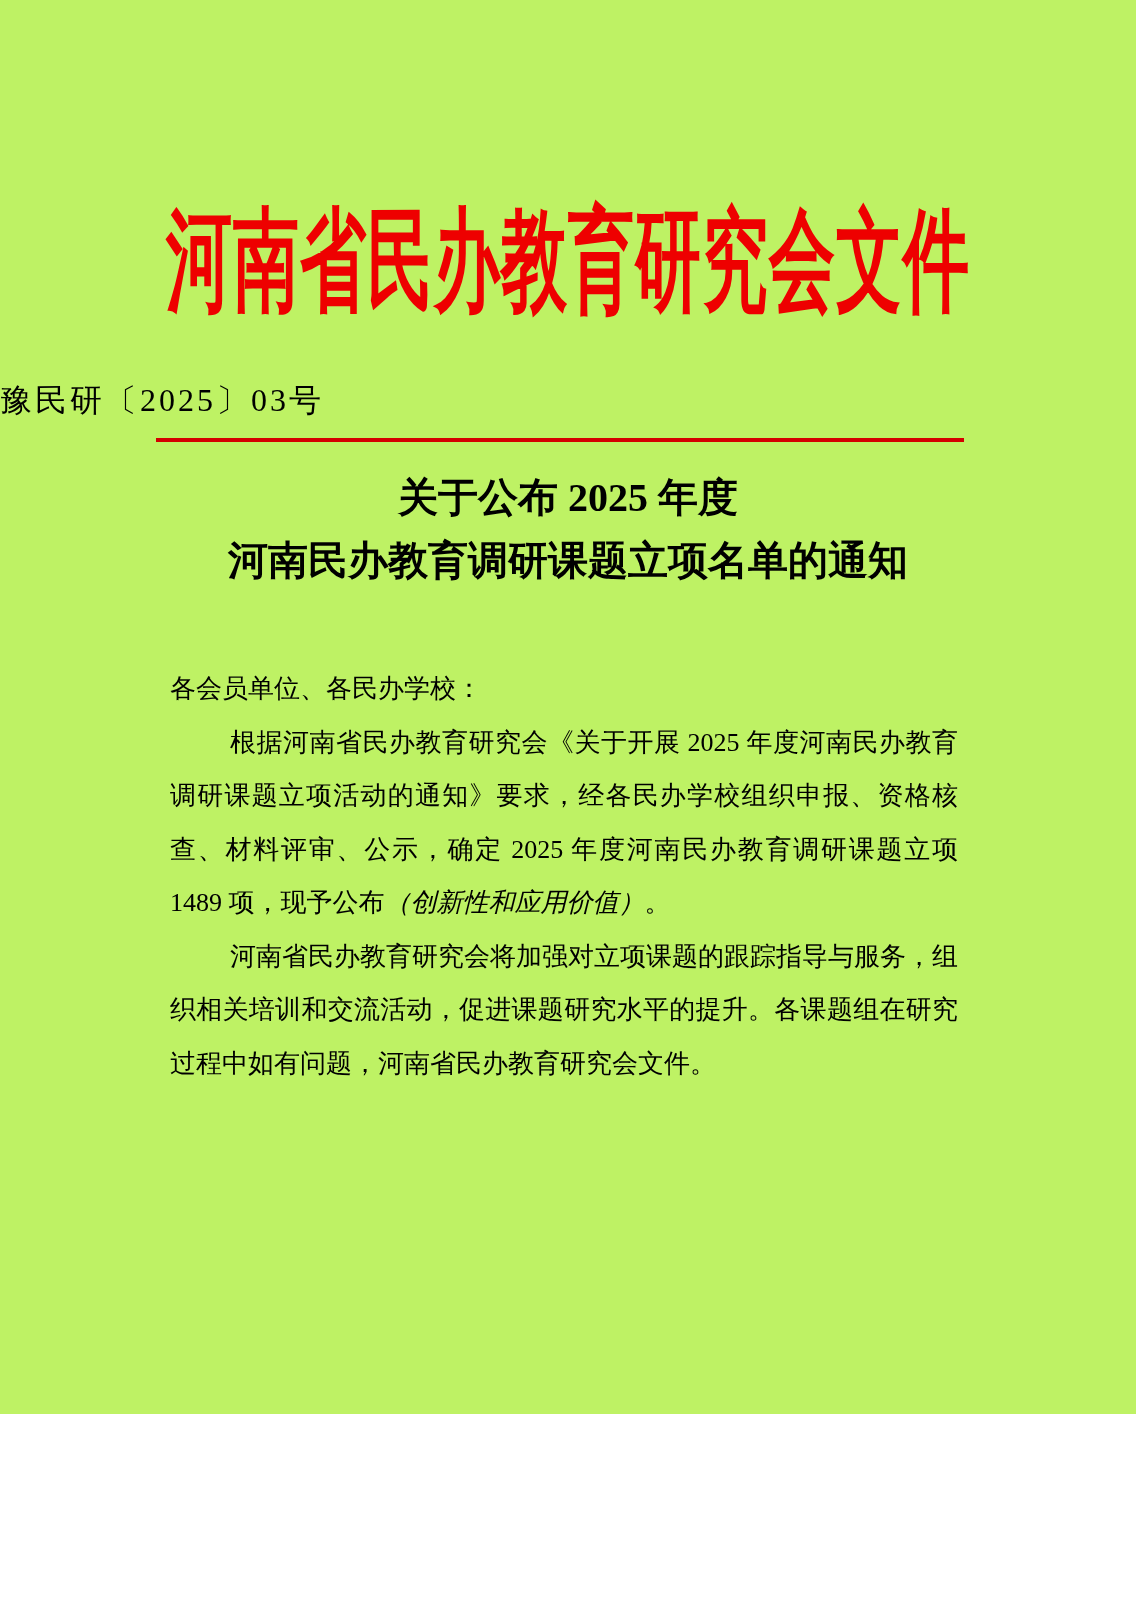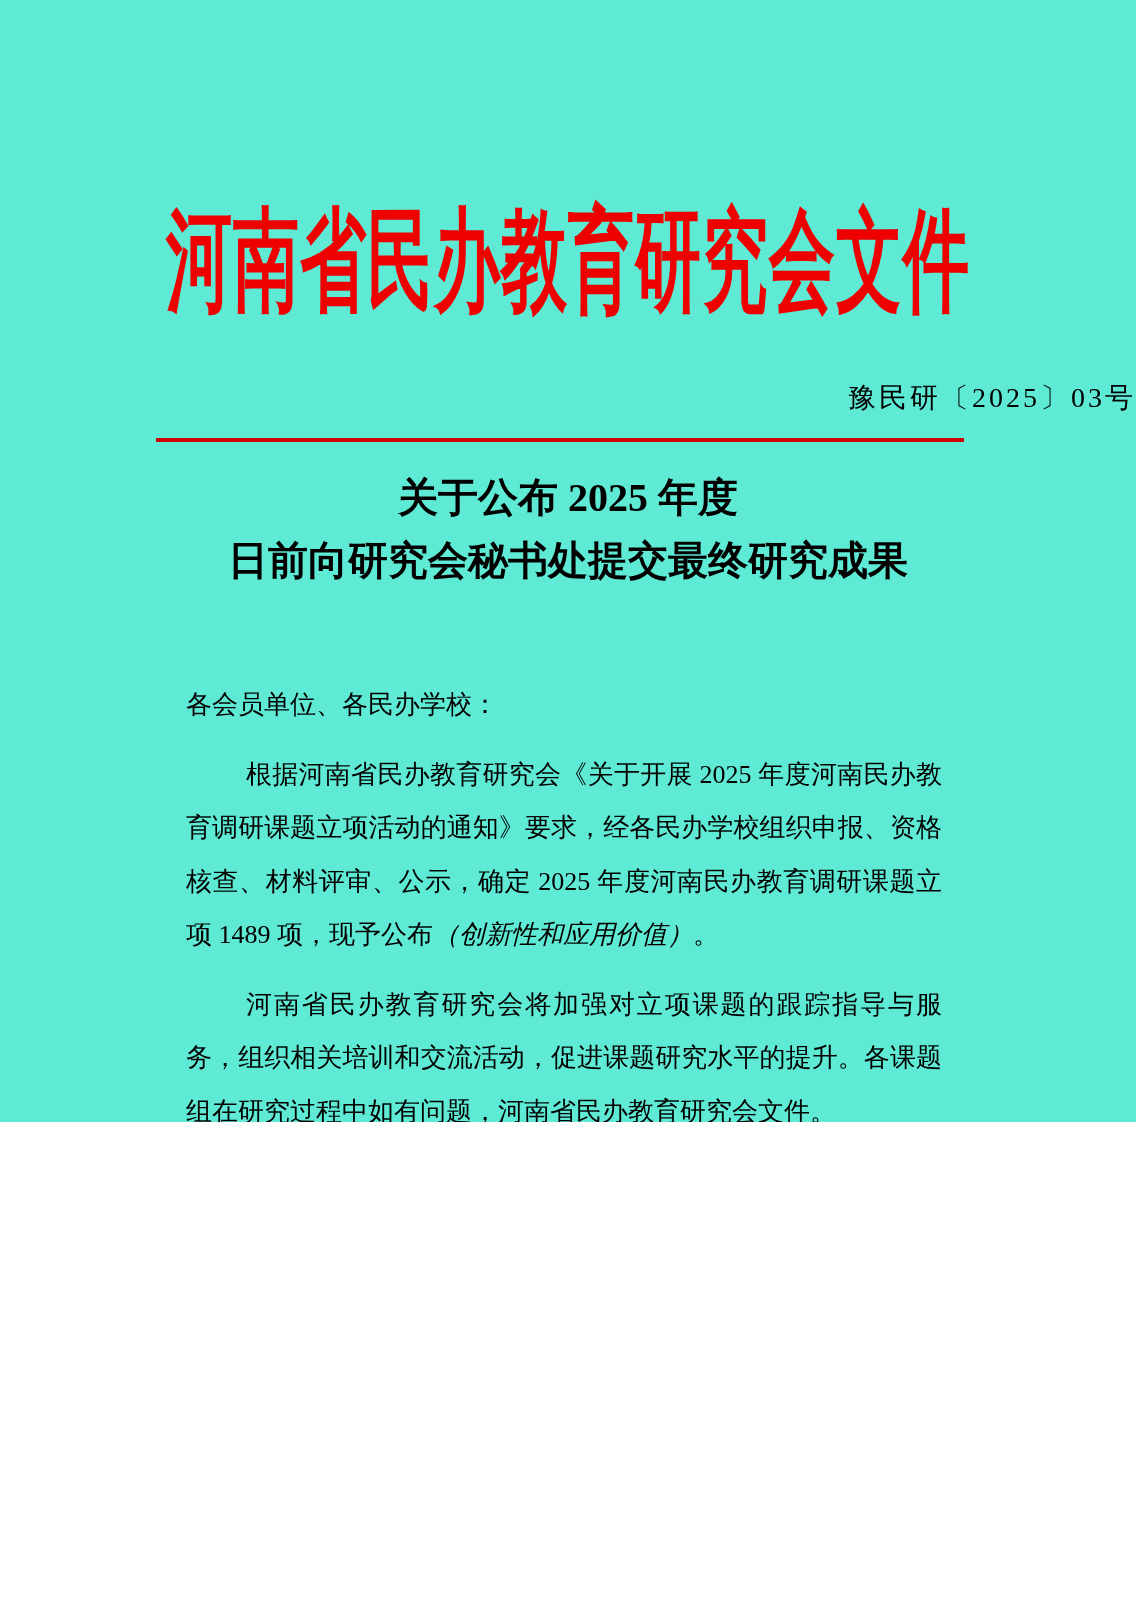--- a/index.html
+++ b/index.html
@@ -4,22 +4,22 @@
 <style>
   * { margin: 0; padding: 0; box-sizing: border-box; }
   html, body { background: #ffffff; }
   body {
     width: 1136px; height: 1598px;
     font-family: "Liberation Serif", "DejaVu Serif", serif;
     color: #000000;
   }
   .page {
     position: relative;
-    width: 1136px; height: 1122px;
-    background: #5eead4;
+    width: 1136px; height: 1414px;
+    background: #bef264;
     overflow: hidden;
     font-family: Liberation Serif, serif;
   }
   
   .letterhead {
     position: absolute;
     top: 196px; left: 0; right: 0; height: 132px;
     display: flex; align-items: center; justify-content: center;
   }
   .letterhead-text {
@@ -29,22 +29,22 @@
     letter-spacing: 1px;
     white-space: nowrap;
     line-height: 66px;
     transform: scaleY(1.7);
     transform-origin: 50% 50%;
   }
   
   .doc-number {
     position: absolute;
     top: 379px; left: 0; right: 0;
-    text-align: right;
-    font-size: 28px;
+    text-align: left;
+    font-size: 32px;
     letter-spacing: 3px;
     color: #000000;
   }
   
   .red-rule {
     position: absolute;
     top: 438px; left: 156px;
     width: 808px; height: 4px;
     background: #d40000;
   }
@@ -63,21 +63,21 @@
   .body {
     position: absolute;
     top: 662px; left: 170px;
     width: 788px;
     font-size: 26px;
     line-height: 53.5px;
     text-align: justify;
     text-justify: inter-ideograph;
     color: #000000;
   }
-  .body p { margin: 16px; }
+  .body p { margin: 0; }
   .salutation { text-indent: 0; }
   .para { text-indent: 60px; }
   .kaiti { font-style: italic; }
   
   .page-number {
     position: absolute;
     top: 1481px; left: 0; right: 0;
     text-align: center;
     font-size: 24px;
     letter-spacing: 2px;
@@ -92,21 +92,21 @@
   <div class="letterhead">
     <span class="letterhead-text">河南省民办教育研究会文件</span>
   </div>
 
   <div class="doc-number">豫民研〔2025〕03号</div>
 
   <div class="red-rule"></div>
 
   <h1 class="notice-title">
     <span class="title-line">关于公布 2025 年度</span>
-    <span class="title-line">日前向研究会秘书处提交最终研究成果</span>
+    <span class="title-line">河南民办教育调研课题立项名单的通知</span>
   </h1>
 
   <div class="body">
     <p class="salutation">各会员单位、各民办学校：</p>
     <p class="para"><span>根据河南省民办教育研究会《关于开展 2025 年度河南民办教育调研课题立项活动的通知》要求，经各民办学校组织申报、资格核查、材料评审、公示，确定 2025 年度河南民办教育调研课题立项 1489 项，现予公布</span><span class="kaiti">（创新性和应用价值）</span><span>。</span></p>
     <p class="para">河南省民办教育研究会将加强对立项课题的跟踪指导与服务，组织相关培训和交流活动，促进课题研究水平的提升。各课题组在研究过程中如有问题，河南省民办教育研究会文件。</p>
   </div>
 
   <div class="page-number">— 1 —</div>
 

